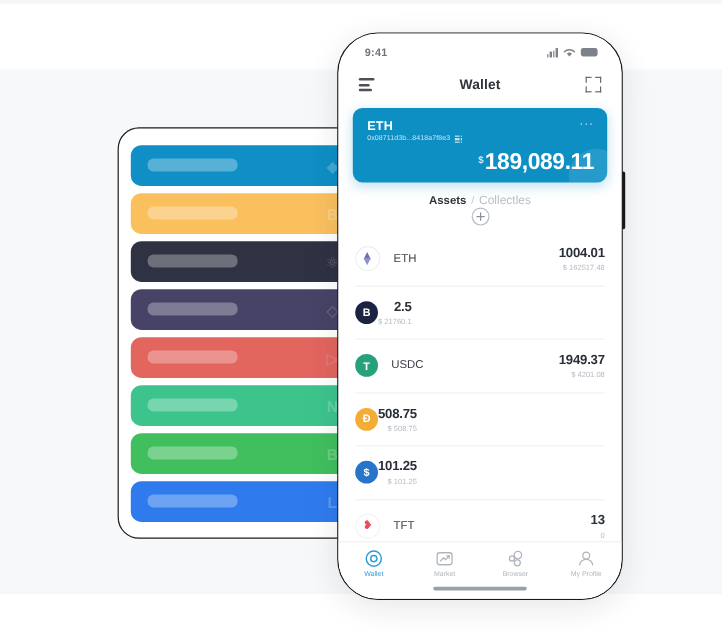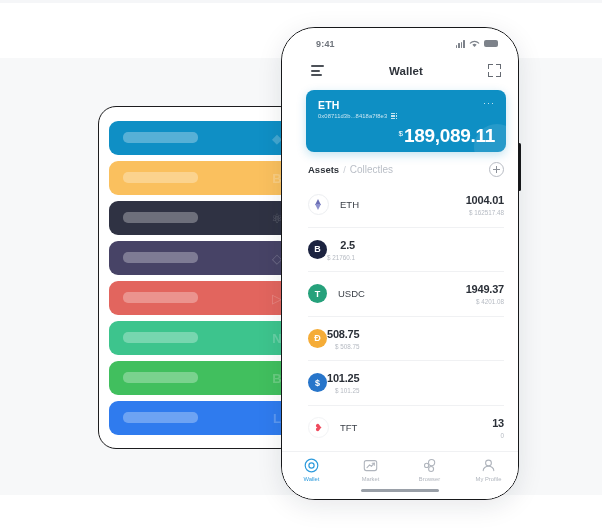--- a/index.html
+++ b/index.html
@@ -41,21 +41,21 @@
     position:absolute;left:281px;top:27px;width:238px;height:473px;
     background:#ffffff;border:1.7px solid #17181a;border-radius:34px;
     box-sizing:border-box;overflow:hidden;
     box-shadow:0 6px 26px rgba(20,30,50,.10);
   }
   .power-btn{
     position:absolute;left:518px;top:143px;width:3px;height:48px;
     background:#17181a;border-radius:2px;
   }
 
-  .screen{position:absolute;inset:0;border-radius:32px;overflow:hidden;background:#fff;padding-left:12px;}
+  .screen{position:absolute;inset:0;border-radius:32px;overflow:hidden;background:#fff;}
 
   
   .statusbar{
     height:27px;display:flex;align-items:center;justify-content:space-between;
     padding:4px 20px 0 22px;box-sizing:border-box;
   }
   .clock{font-size:9px;font-weight:600;color:#6e737b;letter-spacing:.2px;}
   .status-right{display:flex;align-items:center;gap:4px;}
   .sig{display:flex;align-items:flex-end;gap:1px;height:8px;}
   .sig i{display:block;width:1.6px;background:#7d828a;border-radius:.5px;}
@@ -102,20 +102,21 @@
     position:absolute;right:11px;bottom:6px;display:flex;align-items:flex-start;
     color:#fff;
   }
   .bal-cur{font-size:8px;margin-top:3px;margin-right:1px;font-weight:400;}
   .bal-num{font-size:19px;font-weight:600;letter-spacing:-.3px;line-height:20px;}
 
   
   .assets-head{
     display:flex;align-items:center;justify-content:space-between;
     padding:10px 14px 6px 14px;
+    flex-direction:column;
   }
   .assets-tabs{display:flex;align-items:baseline;gap:4px;}
   .tab-assets{font-size:9.5px;font-weight:700;color:#2f343b;}
   .tab-sep{font-size:9px;color:#c6cad1;}
   .tab-coll{font-size:10px;color:#b9bec6;}
   .plus-btn{
     width:13px;height:13px;border:1px solid #b8bcc4;border-radius:50%;
     position:relative;
   }
   .plus-btn:before,.plus-btn:after{

